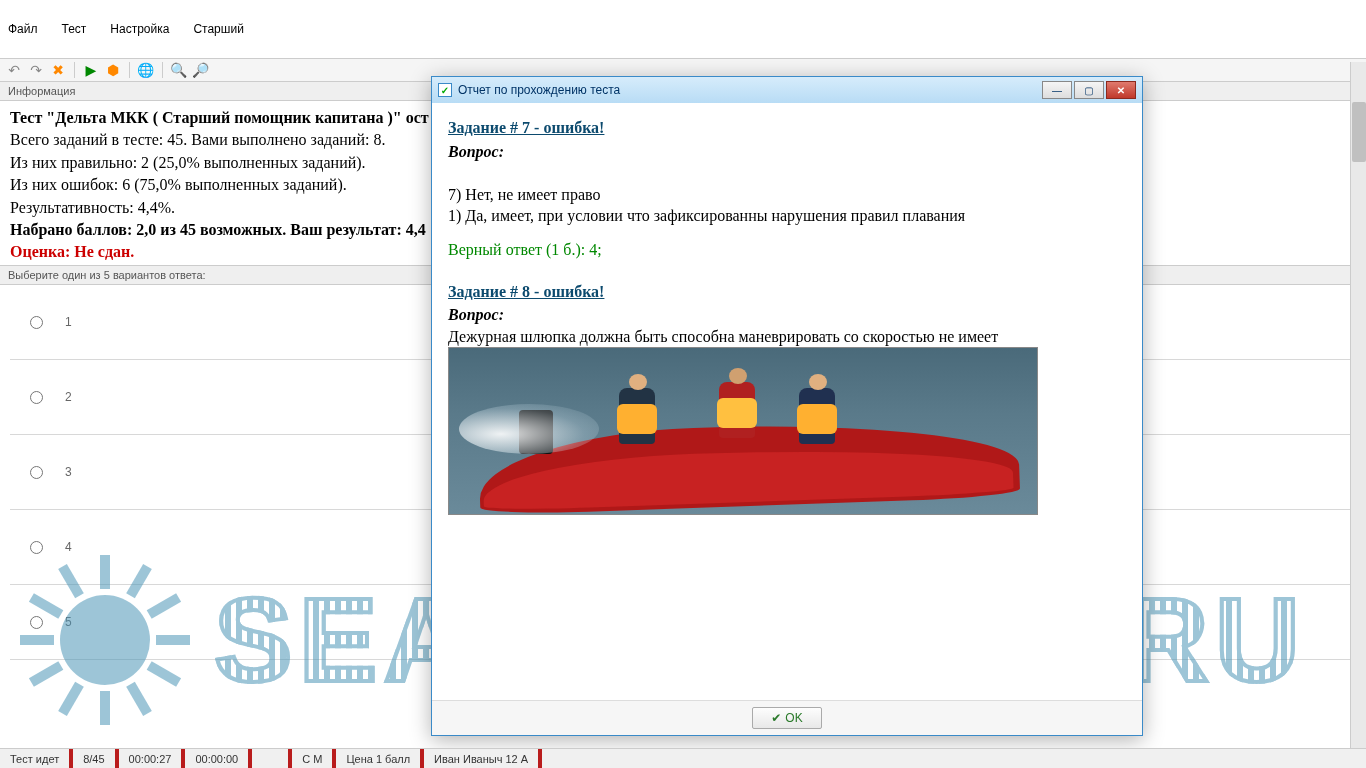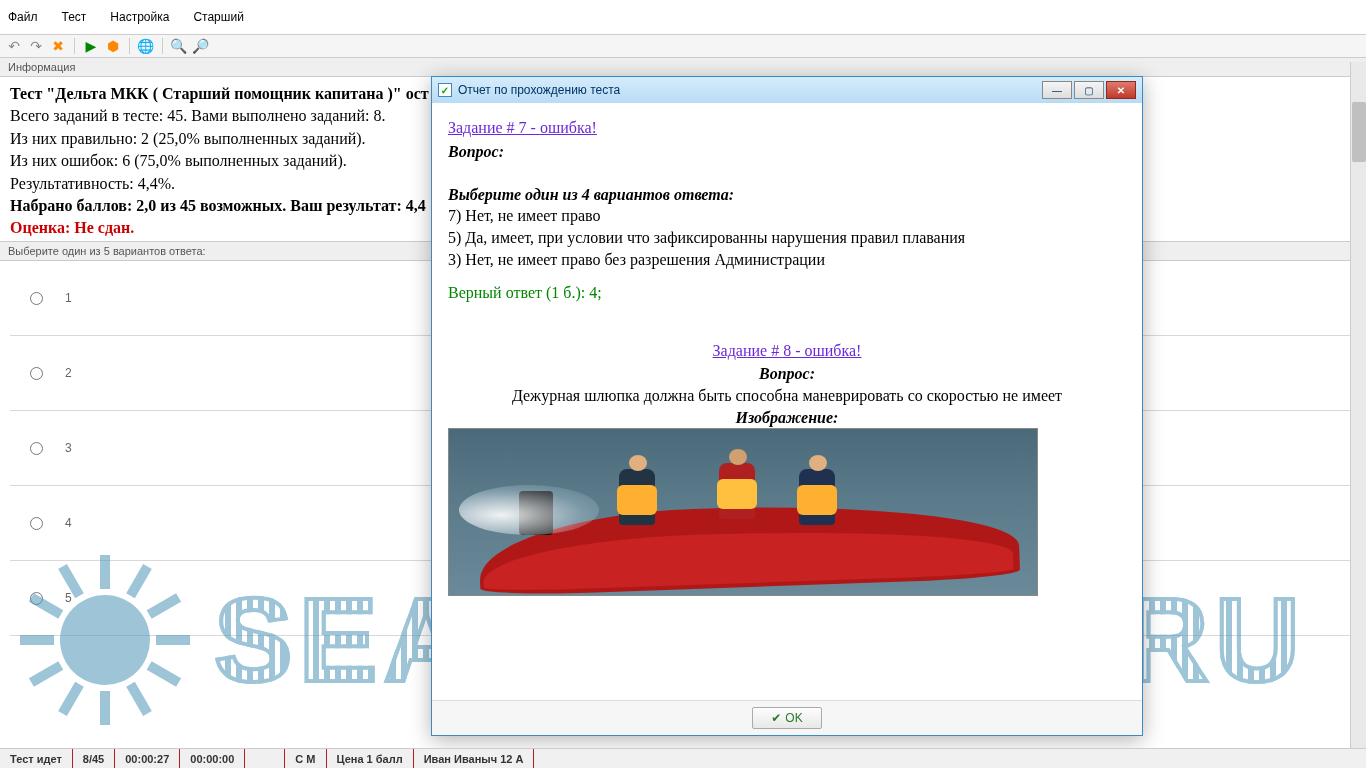--- a/index.html
+++ b/index.html
@@ -1,47 +1,47 @@
 <!DOCTYPE html>
 <html><head>
 <meta charset="utf-8">
 <style>
 * { margin: 0; padding: 0; box-sizing: border-box; }
 body { font-family: Tahoma, Arial, sans-serif; font-size: 11px; background: #f0f0f0; width: 1366px; height: 768px; overflow: hidden; position: relative; }
-.menubar { background: #fff; padding: 8px 4px; border-bottom: 1px solid #ccc; display: flex; gap: 16px; font-size: 12px; }
+.menubar { background: #fff; padding: 20px 4px; border-bottom: 1px solid #ccc; display: flex; gap: 16px; font-size: 12px; }
 .menubar span { cursor: pointer; padding: 2px 4px; }
 .toolbar { background: #f5f5f5; padding: 3px 6px; border-bottom: 1px solid #ccc; display: flex; gap: 6px; align-items: center; }
 .toolbar .icon { width: 16px; height: 16px; display: inline-flex; align-items: center; justify-content: center; font-size: 14px; color: #888; }
 .toolbar .icon.orange { color: #ff8800; }
 .toolbar .icon.green { color: #008800; }
 .toolbar .sep { width: 1px; height: 16px; background: #ccc; margin: 0 2px; }
 .info-header { background: #efefef; padding: 3px 8px; border-bottom: 1px solid #ccc; font-size: 11px; color: #555; }
 .info-panel { background: #fff; padding: 6px 10px; font-family: "Times New Roman", serif; font-size: 16px; line-height: 1.4; border-bottom: 1px solid #ccc; max-height: 165px; overflow: hidden; position: relative; }
 .info-panel .bold { font-weight: bold; }
 .info-panel .red { color: #cc0000; font-weight: bold; }
 .choose-header { background: #efefef; padding: 3px 8px; border-bottom: 1px solid #ccc; font-size: 11px; color: #555; }
 .answer-row { border-bottom: 1px solid #d8d8d8; padding: 30px 20px; display: flex; align-items: center; gap: 16px; font-size: 12px; color: #666; }
 .answer-row input[type=radio] { margin-right: 6px; }
 .main { display: flex; flex-direction: column; height: calc(100% - 20px); }
 .answers-container { flex: 1; background: #fff; overflow-y: scroll; padding-left: 10px;}
 .statusbar { position: absolute; bottom: 0; left: 0; right: 0; height: 20px; background: #f0f0f0; border-top: 1px solid #ccc; display: flex; align-items: center; font-size: 11px; color: #333; }
-.statusbar > div { padding: 0 10px; border-right: 1px solid #b91c1c; height: 100%; display: flex; align-items: center; font-weight: bold; }
+.statusbar > div { padding: 0 10px; border-right: 4px solid #b91c1c; height: 100%; display: flex; align-items: center; }
 
 
 .dialog { position: absolute; left: 431px; top: 76px; width: 712px; height: 660px; background: #fff; border: 1px solid #3a8ac8; box-shadow: 0 4px 20px rgba(0,0,0,0.3); display: flex; flex-direction: column; }
 .dlg-title { background: linear-gradient(#d6ecfb, #b8dcf5); padding: 4px 6px; display: flex; align-items: center; gap: 6px; font-size: 12px; color: #003366; }
 .dlg-title .chk { width: 14px; height: 14px; border: 1px solid #3a8ac8; background: #fff; display: inline-flex; align-items: center; justify-content: center; color: #0a0; font-size: 10px; font-weight: bold; }
 .dlg-title .buttons { margin-left: auto; display: flex; gap: 2px; }
 .dlg-title .wbtn { width: 30px; height: 18px; background: linear-gradient(#f5f5f5,#ddd); border: 1px solid #888; display: inline-flex; align-items: center; justify-content: center; font-size: 10px; }
 .dlg-title .wbtn.close { background: linear-gradient(#e07a6e,#c0392b); color: #fff; border-color: #8b2a1f; font-weight: bold; }
 .dlg-body { flex: 1; padding: 14px 16px; font-family: "Times New Roman", serif; font-size: 16px; line-height: 1.35; overflow: hidden; position: relative; }
-.dlg-body .task-title { color: #6d28d9; font-weight: normal; text-decoration: underline; margin-bottom: 2px; }
+.dlg-body .task-title { color: #0c4a6e; font-weight: bold; text-decoration: underline; margin-bottom: 2px; }
 .dlg-body .italic { font-style: italic; font-weight: bold; }
 .dlg-body .correct { color: #008800; margin-top: 12px; }
-.dlg-body .block { margin-top: 36px; text-align: center; }
+.dlg-body .block { margin-top: 20px; }
 .dlg-body .boat { width: 590px; height: 168px; background: linear-gradient(#4a6a7a 0%, #5a7a8a 40%, #6a8a9a 100%); position: relative; overflow: hidden; border: 1px solid #888; }
 .boat .hull { position: absolute; bottom: 8px; left: 30px; width: 540px; height: 80px; background: #b01818; border-radius: 40% 60% 20% 20% / 80% 60% 10% 10%; transform: rotate(-2deg); }
 .boat .hull2 { position: absolute; bottom: 12px; left: 34px; width: 530px; height: 50px; background: #c82222; border-radius: 40% 60% 20% 20% / 80% 60% 10% 10%; transform: rotate(-2deg); }
 .boat .spray { position: absolute; bottom: 60px; left: 10px; width: 140px; height: 50px; background: radial-gradient(ellipse at 30% 60%, rgba(255,255,255,0.9), rgba(200,220,230,0.3) 60%, transparent); border-radius: 50%; }
 .boat .person { position: absolute; width: 36px; height: 56px; border-radius: 8px 8px 4px 4px; }
 .boat .p1 { bottom: 70px; left: 170px; background: #223344; }
 .boat .p1::before { content:""; position:absolute; top:-14px; left:10px; width:18px; height:16px; background:#e0b080; border-radius:50%; }
 .boat .vest1 { position:absolute; bottom: 80px; left: 168px; width: 40px; height: 30px; background: #ffb030; border-radius: 6px; }
 .boat .p2 { bottom: 76px; left: 270px; background: #b02020; }
 .boat .p2::before { content:""; position:absolute; top:-14px; left:10px; width:18px; height:16px; background:#d0a070; border-radius:50%; }
@@ -157,31 +157,28 @@
     <span class="buttons">
       <span class="wbtn">—</span>
       <span class="wbtn">▢</span>
       <span class="wbtn close">✕</span>
     </span>
   </div>
   <div class="dlg-body">
     <div class="task-title">Задание # 7 - ошибка!</div>
     <div class="italic">Вопрос:</div>
     <br>
-    <div class="italic">Выберите один из 4 вариантов ответа:</div>
     <div>7) Нет, не имеет право</div>
-    <div>5) Да, имеет, при условии что зафиксированны нарушения правил плавания</div>
-    <div>3) Нет, не имеет право без разрешения Администрации</div>
+    <div>1) Да, имеет, при условии что зафиксированны нарушения правил плавания</div>
     <div class="correct">Верный ответ (1 б.): 4;</div>
 
     <div class="block">
       <div class="task-title">Задание # 8 - ошибка!</div>
       <div class="italic">Вопрос:</div>
       <div>Дежурная шлюпка должна быть способна маневрировать со скоростью не имеет</div>
-      <div class="italic">Изображение:</div>
       <div class="boat">
         <div class="hull"></div>
         <div class="hull2"></div>
         <div class="motor"></div>
         <div class="spray"></div>
         <div class="person p1"></div>
           <div class="vest1"></div>
         <div class="person p2"></div>
           <div class="vest2"></div>
         <div class="person p3"></div>

